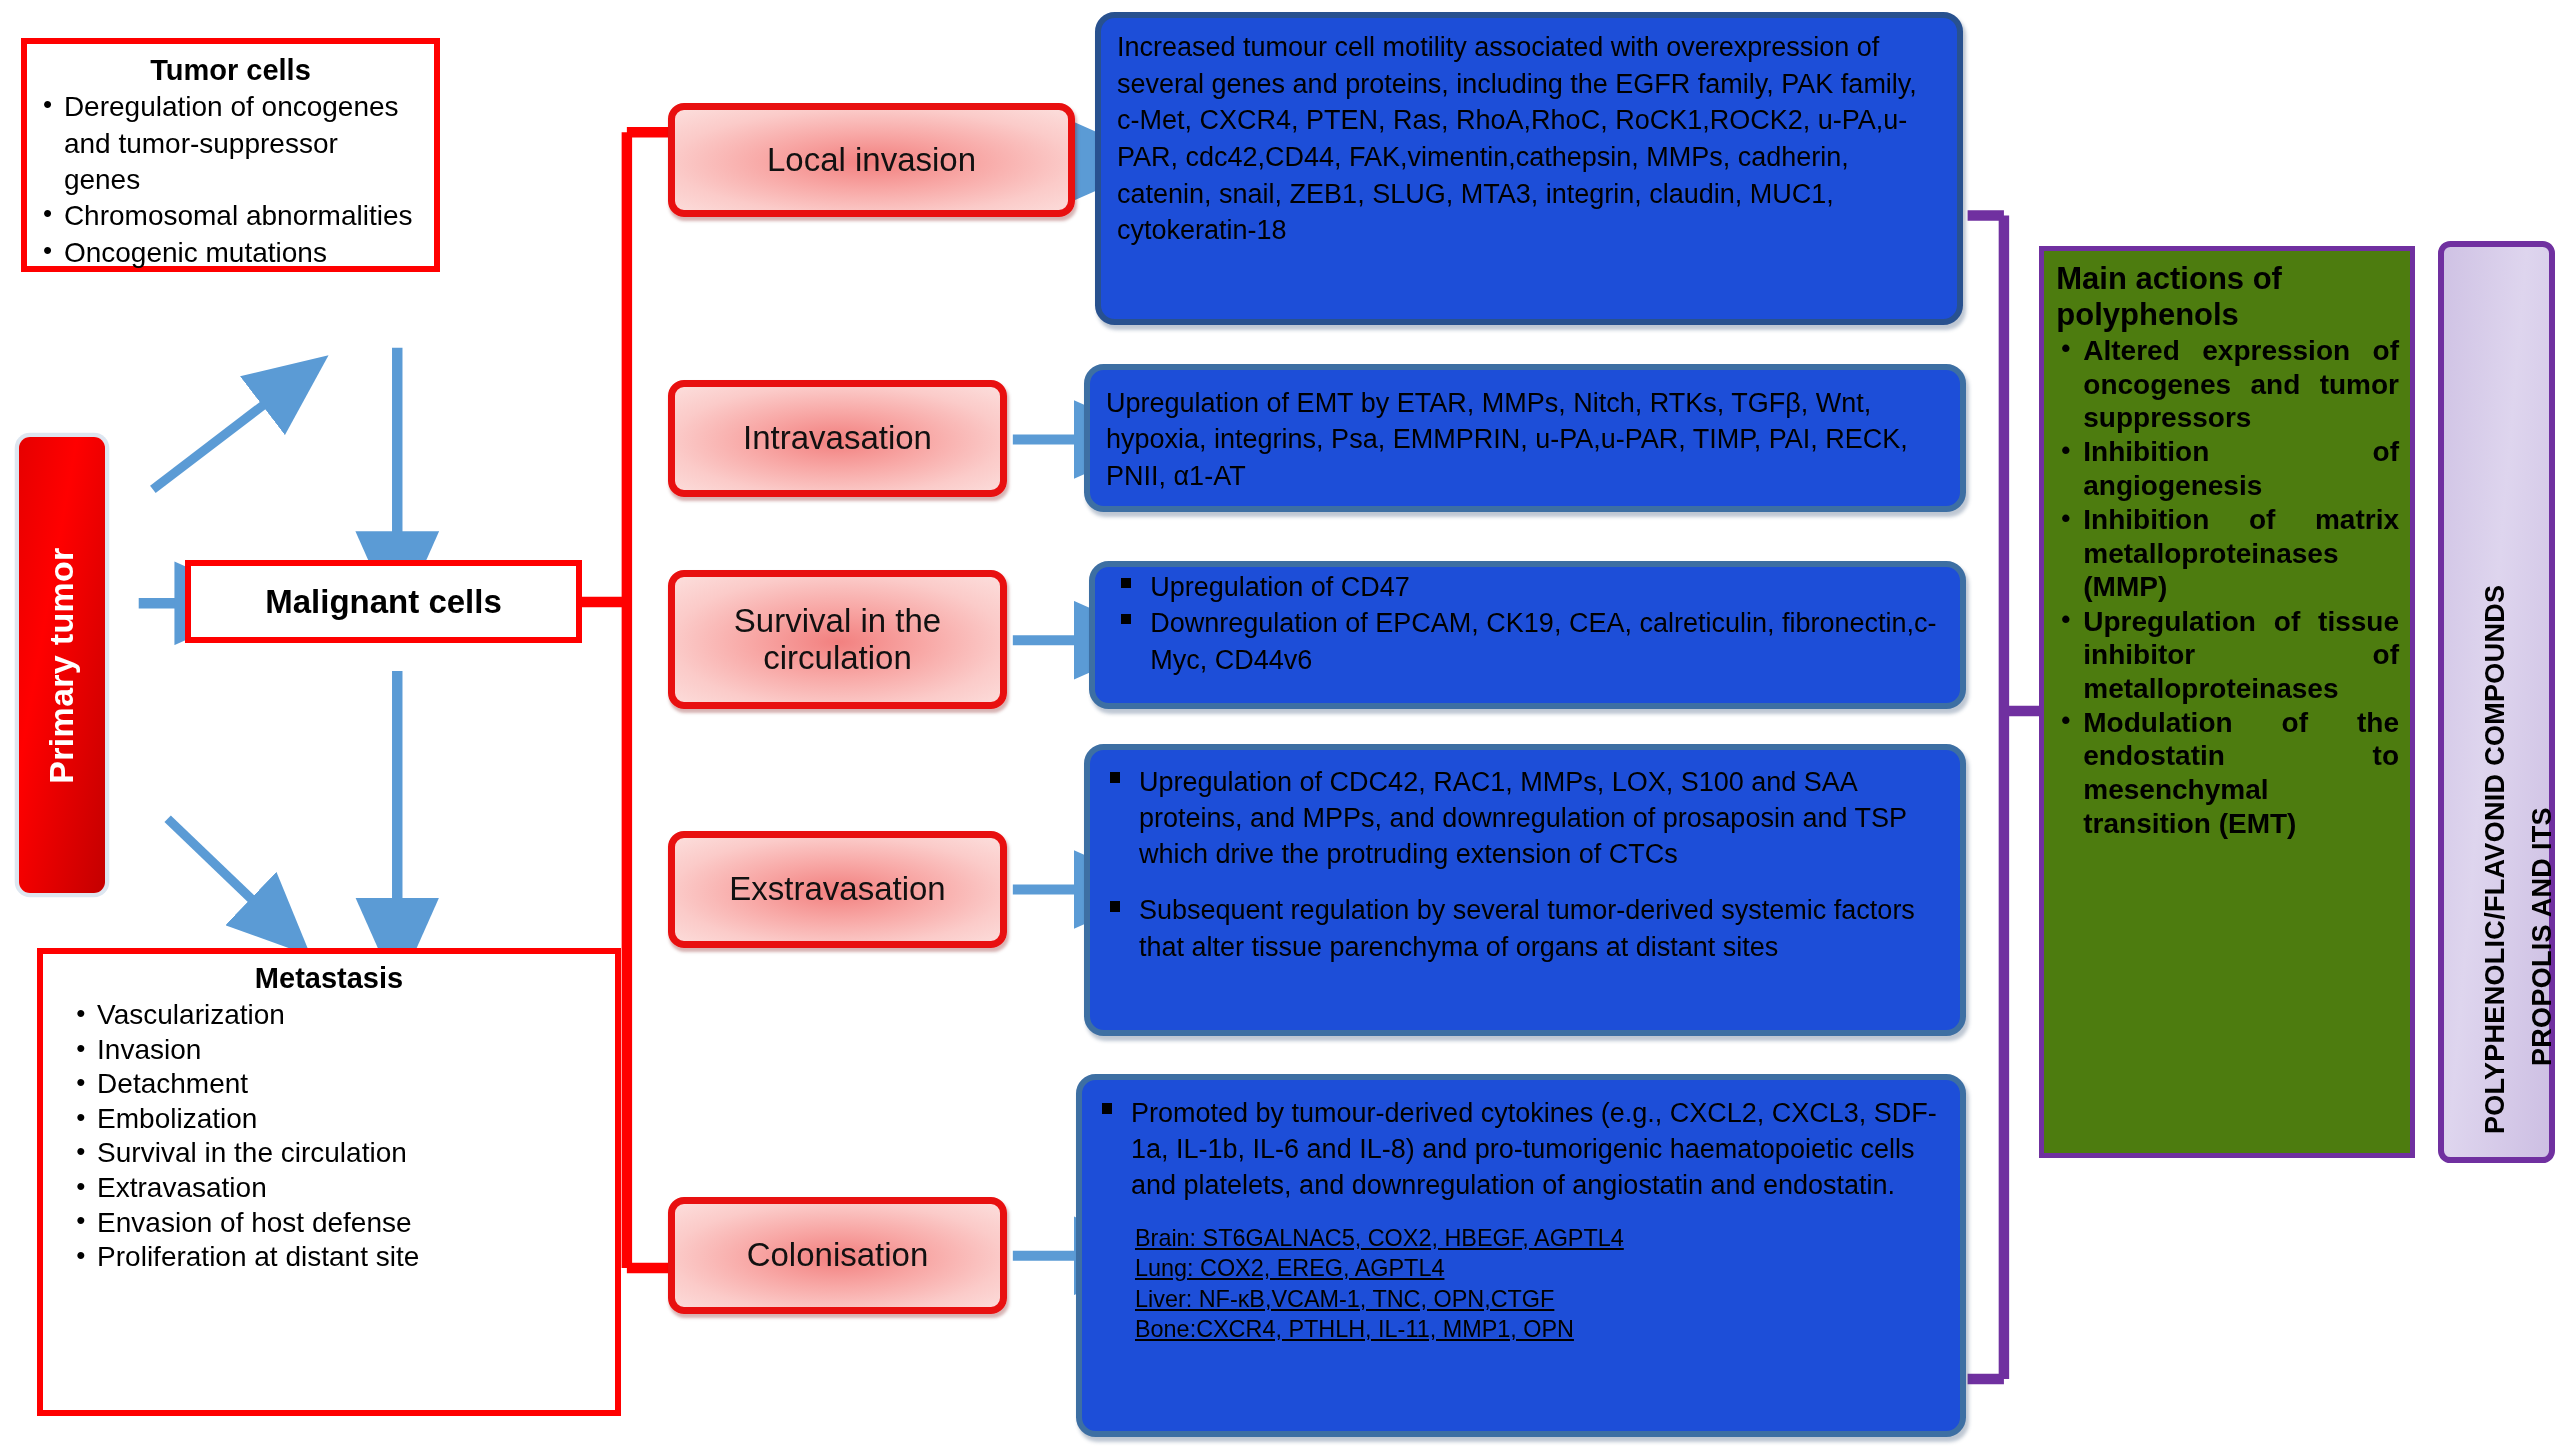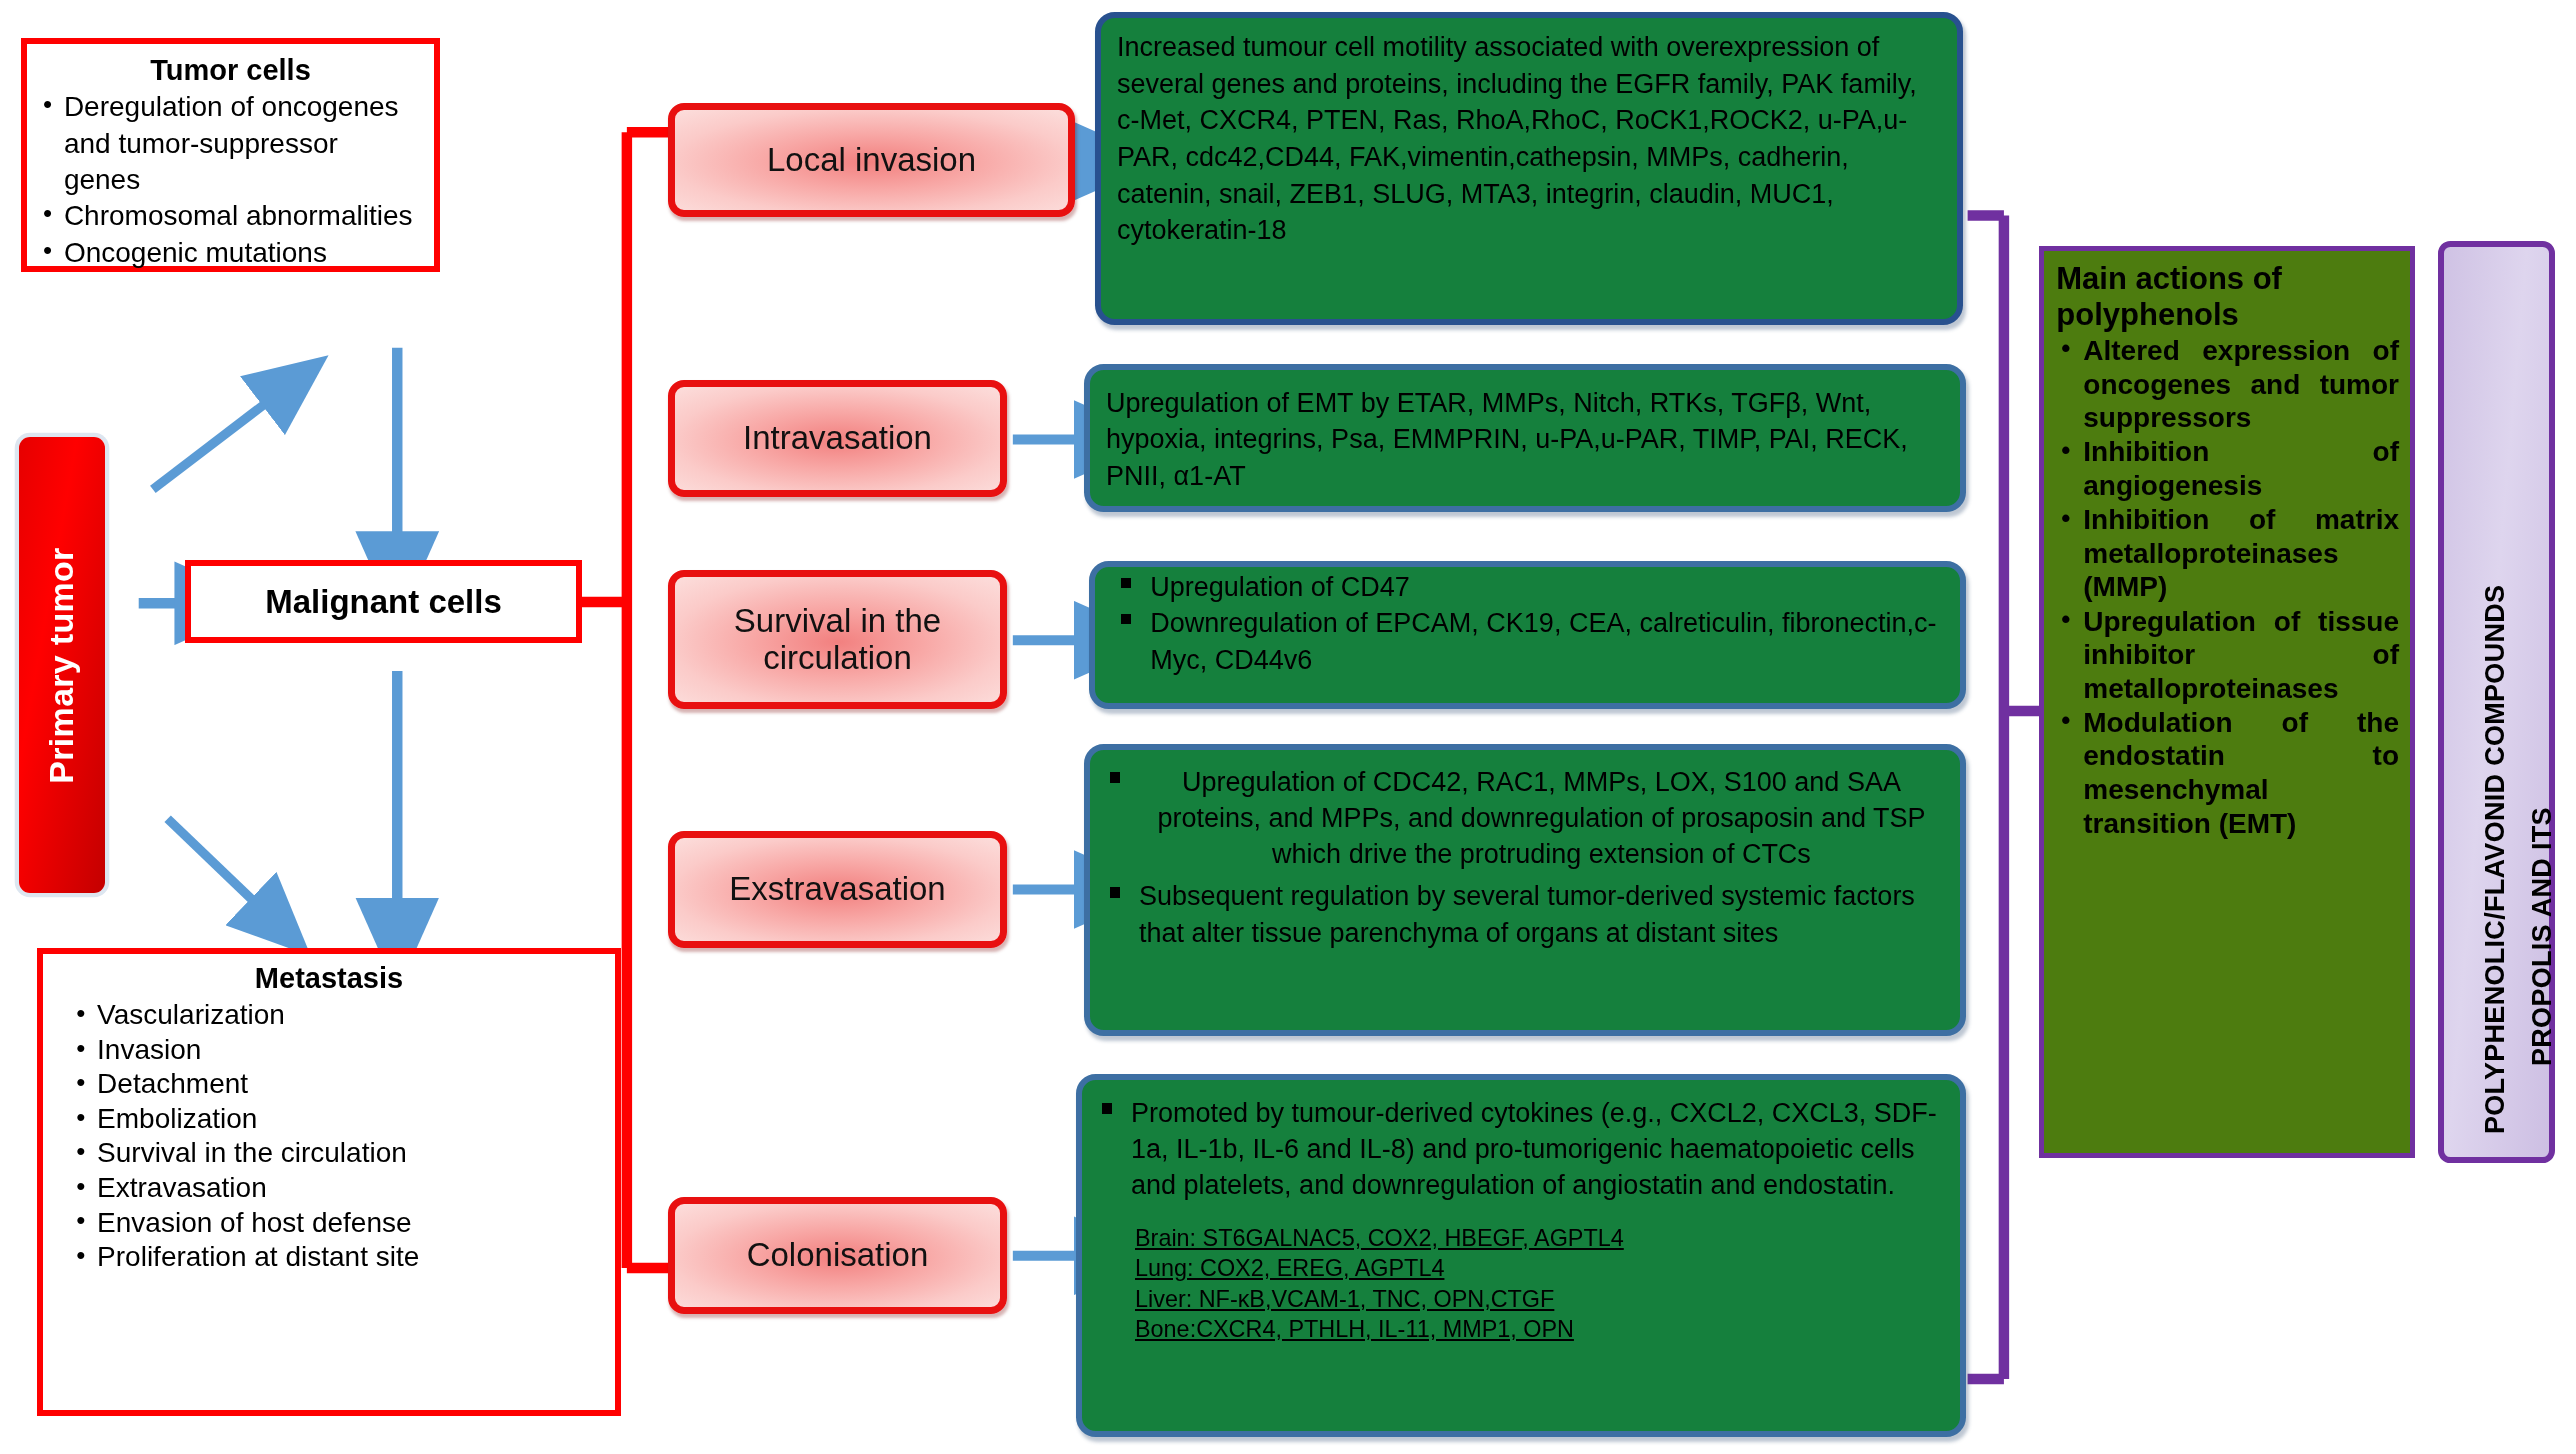--- a/index.html
+++ b/index.html
@@ -79,21 +79,21 @@
     box-shadow: 1.8px 3.1px 3.1px rgba(120,0,0,0.30);
   }
   .stage span {
     font-size: 33px; color: #111; line-height: 1.12;
   }
 
   
   .blue-box {
     border: 6.2px solid #3d6fa3;
     border-radius: 19.7px;
-    background: #15803d;
+    background: #1d4ed8;
     padding: 11px 16px 8.6px 16px;
     box-shadow: 2.5px 4.3px 3.7px rgba(40,70,110,0.30);
   }
   .blue-box.dark { border-color: #28518f; }
   .blue-text {
     font-size: 27px; color: #000; line-height: 1.355;
   }
   .sq-list { list-style: none; }
   .sq-list li {
     font-size: 27px; color: #000; line-height: 1.345;
@@ -246,21 +246,21 @@
 
   <div class="abs blue-box" style="left:1089px; top:561px; width:877px; height:148px; padding-top:2px;">
     <ul class="sq-list" style="margin-left:6.2px;">
       <li><span class="sqb"></span><span>Upregulation of CD47</span></li>
       <li><span class="sqb"></span><span>Downregulation of EPCAM, CK19, CEA, calreticulin, fibronectin,c-Myc, CD44v6</span></li>
     </ul>
   </div>
 
   <div class="abs blue-box" style="left:1084px; top:744px; width:882px; height:292px; padding-top:13.5px;">
     <ul class="sq-list">
-      <li style="margin-bottom:6px;text-align:center;"><span class="sqb"></span><span>Upregulation of CDC42, RAC1, MMPs, LOX, S100 and SAA proteins, and MPPs, and downregulation of prosaposin and TSP  which drive the protruding extension of CTCs</span></li>
+      <li style="margin-bottom:20px;"><span class="sqb"></span><span>Upregulation of CDC42, RAC1, MMPs, LOX, S100 and SAA proteins, and MPPs, and downregulation of prosaposin and TSP  which drive the protruding extension of CTCs</span></li>
       <li><span class="sqb"></span><span>Subsequent regulation by several tumor-derived systemic factors that alter tissue parenchyma of organs at distant sites</span></li>
     </ul>
   </div>
 
   <div class="abs blue-box" style="left:1076px; top:1074px; width:890px; height:363px; padding-top:14.8px;">
     <ul class="sq-list">
       <li><span class="sqb"></span><span>Promoted by tumour-derived cytokines (e.g., CXCL2, CXCL3, SDF-1a, IL-1b, IL-6 and IL-8) and pro-tumorigenic haematopoietic cells and platelets, and downregulation of angiostatin and endostatin.</span></li>
     </ul>
     <div class="sub-lines">
       <div>Brain: ST6GALNAC5, COX2, HBEGF, AGPTL4</div>

